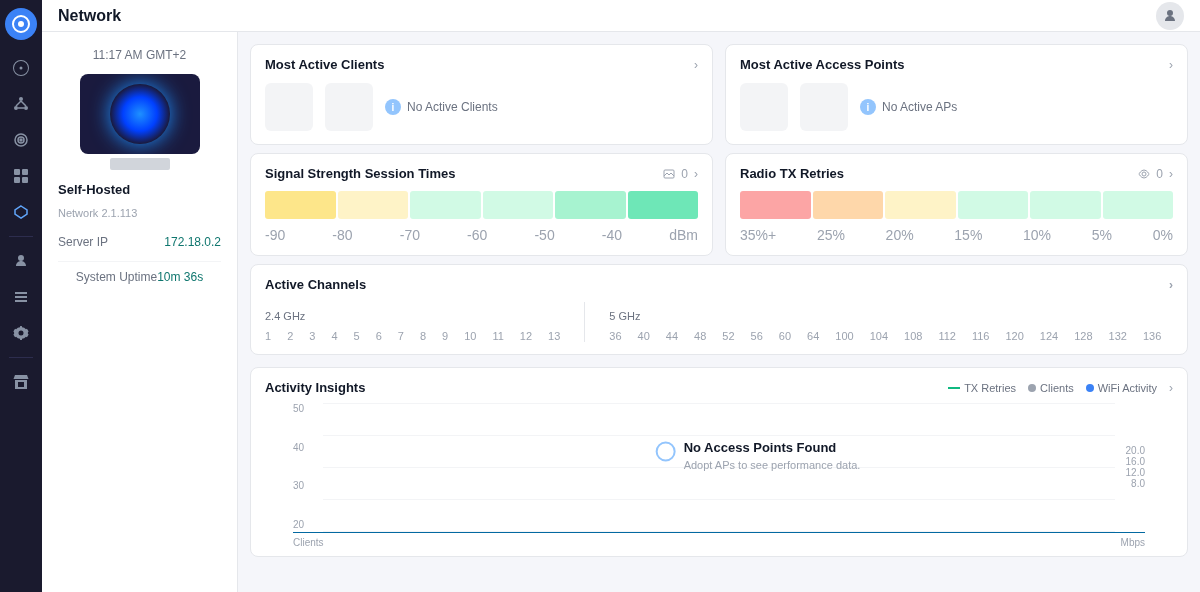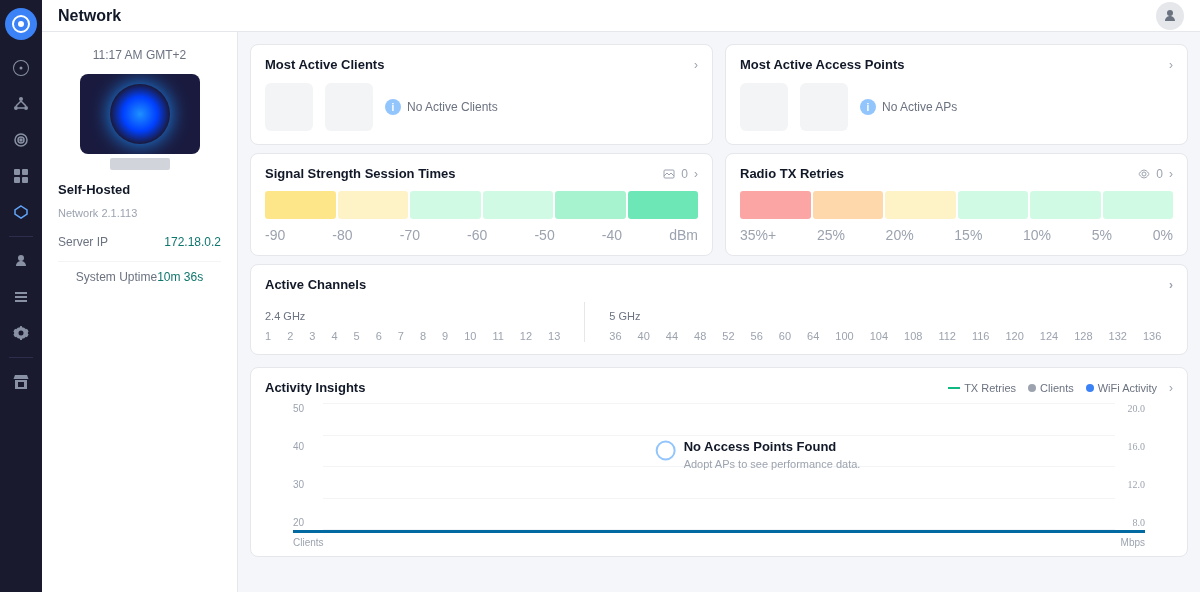--- a/index.html
+++ b/index.html
@@ -318,21 +318,21 @@
       width: 12px; height: 2px;
       border-top: 2px dashed;
     }
     .chart-area {
       position: relative;
       padding: 0 14px 8px;
     }
     .chart-container {
       position: relative;
       height: 130px;
-      border-bottom: 3px solid #0369a1;
+      border-bottom: 1px solid #0369a1;
     }
     .chart-grid {
       position: absolute;
       top: 0; left: 30px; right: 30px; bottom: 0;
       display: flex;
       flex-direction: column;
       justify-content: space-between;
     }
     .chart-grid-line {
       width: 100%;
@@ -346,26 +346,25 @@
       justify-content: space-between;
       font-size: 10px;
       color: #9ca3af;
       padding-bottom: 2px;
     }
     .chart-y-labels-right {
       position: absolute;
       right: 0; top: 0; bottom: 0;
       display: flex;
       flex-direction: column;
-      justify-content: space-between;
+      justify-content: center;
       font-size: 10px;
       color: #9ca3af;
       text-align: right;
       padding-bottom: 2px;
-      font-family: Liberation Serif, serif;
     }
     .no-data-overlay {
       position: absolute;
       top: 40%;
       left: 50%;
       transform: translate(-20%, -50%);
       display: flex;
       flex-direction: column;
       align-items: flex-start;
       gap: 4px;

